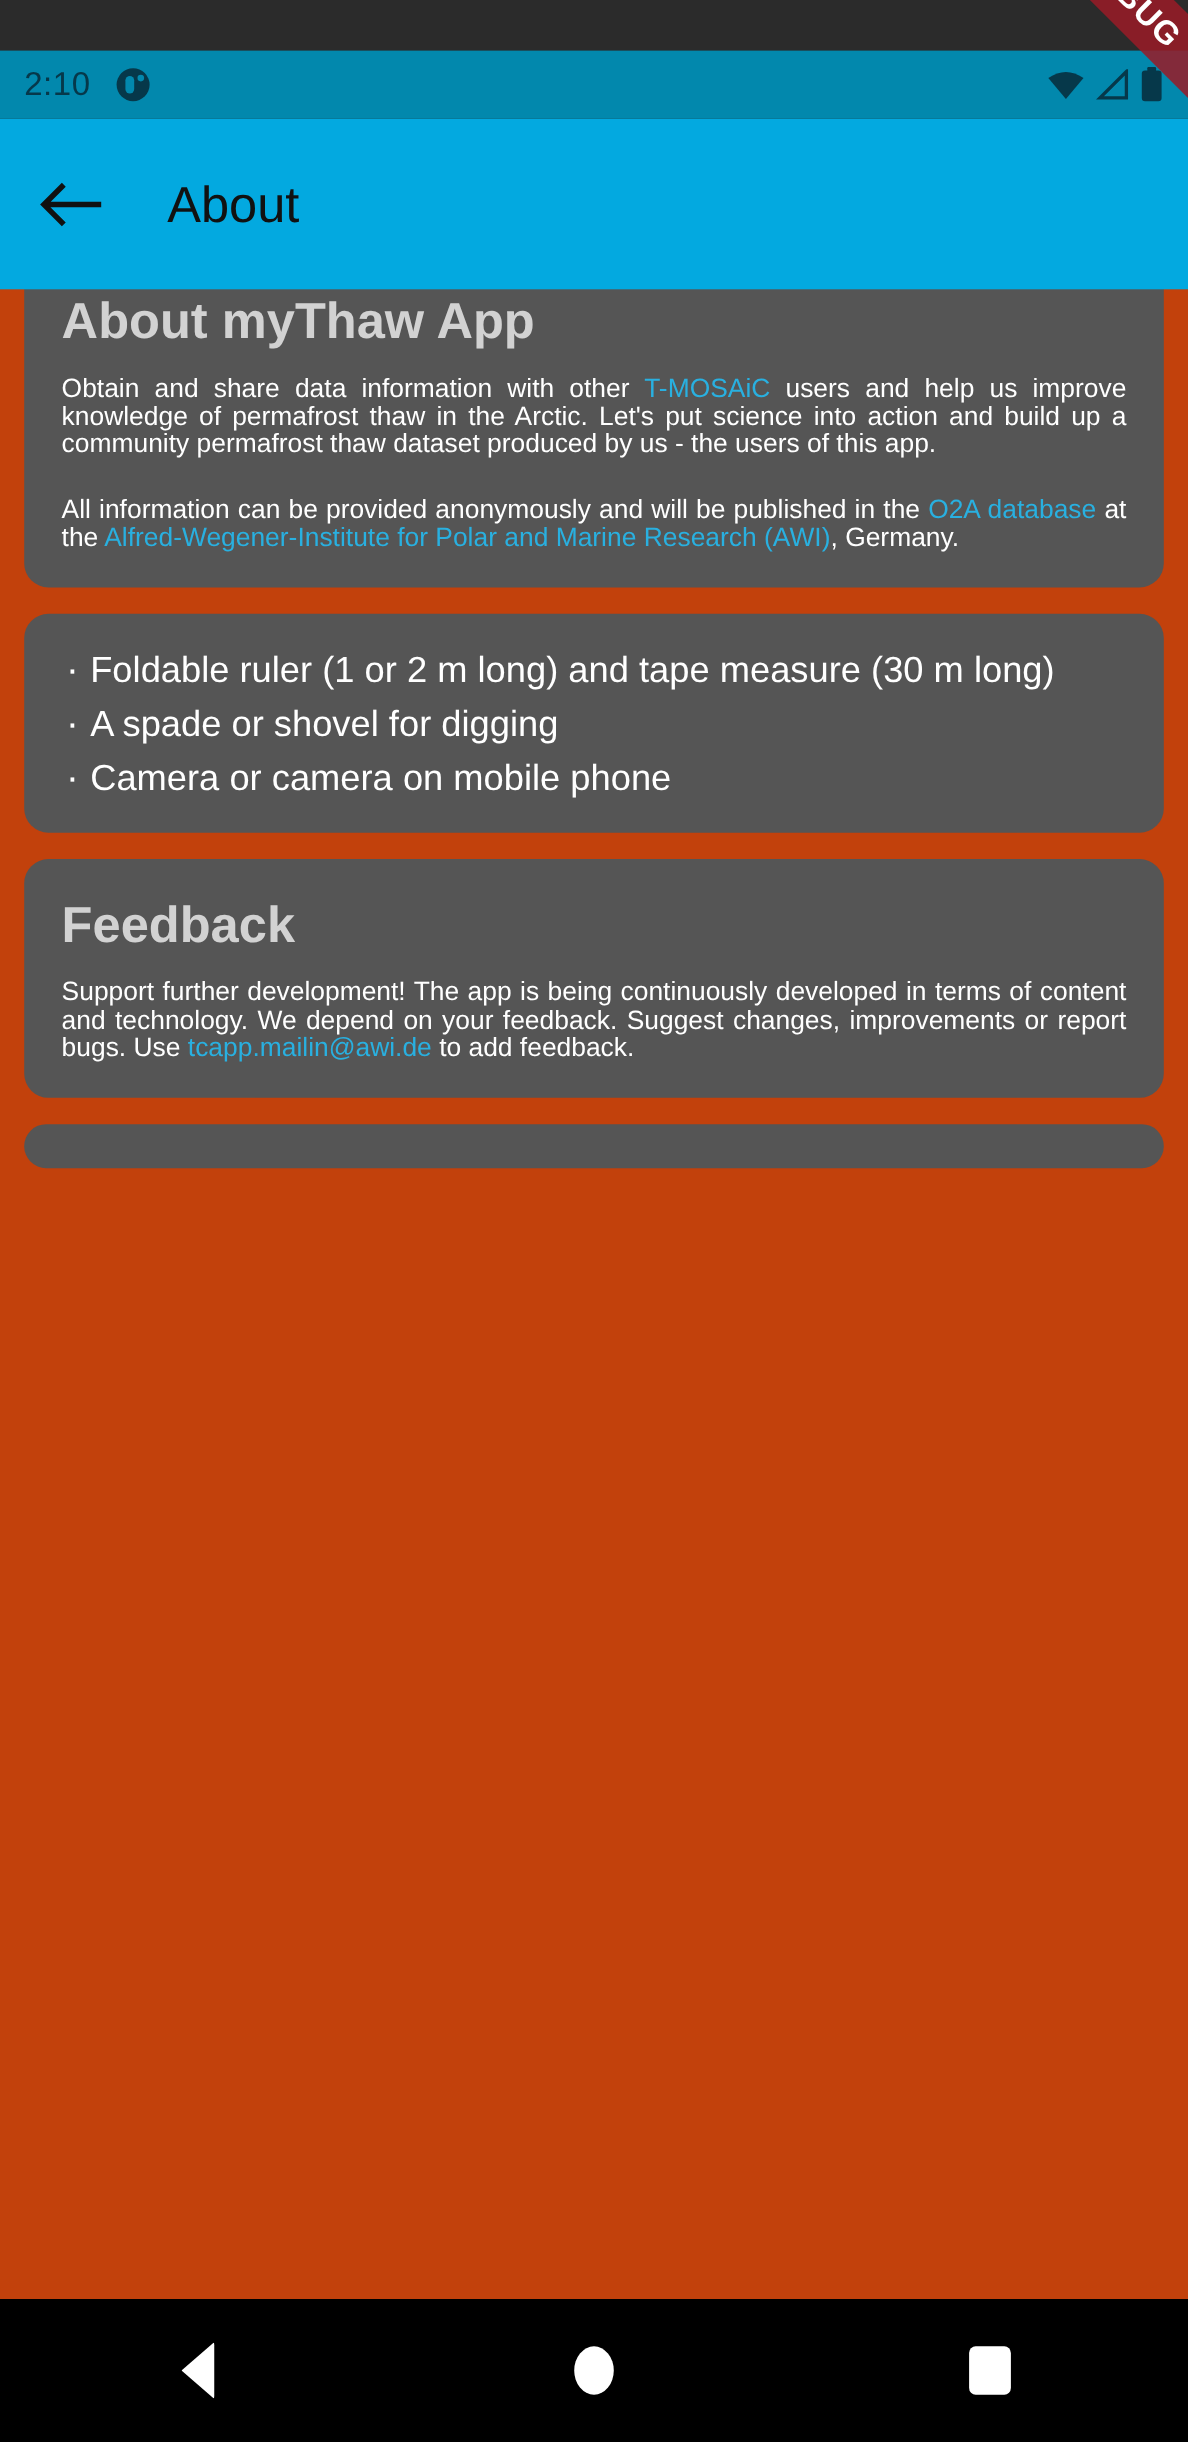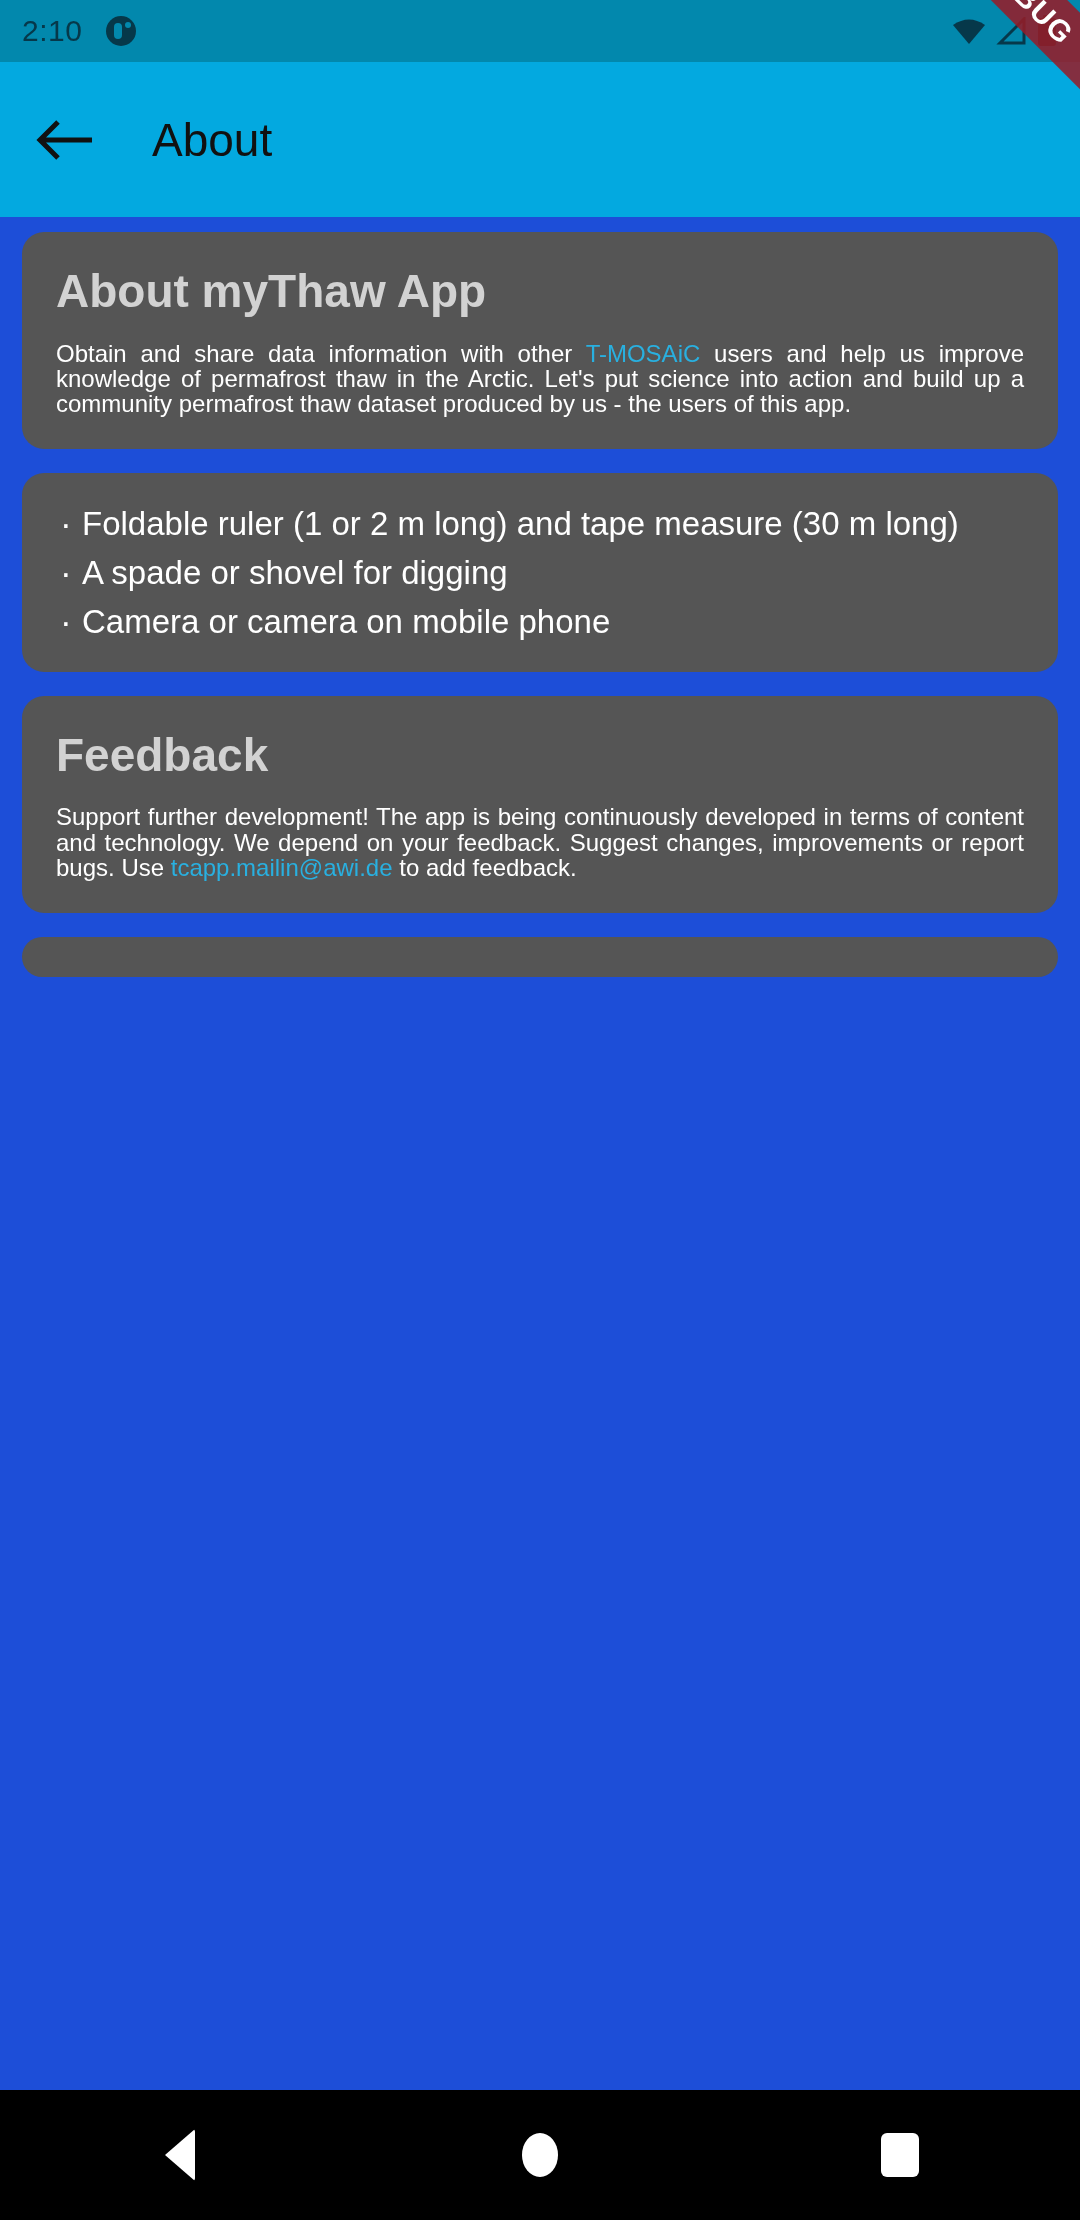--- a/index.html
+++ b/index.html
@@ -12,20 +12,21 @@
   #root { position:relative; width:1080px; height:2220px; overflow:hidden; }
 
   
   .statusbar {
     position:relative;
     height:62px;
     background:#0288ad;
     display:flex; align-items:center;
     padding:0 22px;
     z-index:5;
+    margin-top:46px;
   }
   .sb-time {
     font-size:30px; color:#06384a; letter-spacing:0.5px;
     font-family:"Liberation Sans", sans-serif;
   }
   .sb-appicon {
     width:30px; height:30px; margin-left:24px;
     border-radius:50%; background:#06384a;
     position:relative;
   }
@@ -74,21 +75,21 @@
   .debug-ribbon span {
     color:#fff; font-size:30px; font-weight:bold;
     letter-spacing:1px;
     font-family:"Liberation Sans", sans-serif;
   }
 
   
   .content {
     position:absolute;
     top:217px; left:0; right:0; bottom:0;
-    background:#1d4ed8;
+    background:#c2410c;
     padding:15px 22px 0 22px;
     overflow:hidden;
   }
   .card {
     background:#555555;
     border-radius:22px;
     padding:34px 34px 32px 34px;
     margin-bottom:24px;
   }
   .card-title {
@@ -183,20 +184,21 @@
 
   <div class="debug-ribbon">
     <span>DEBUG</span>
   </div>
 
   <div class="content">
 
     <div class="card">
       <div class="card-title">About myThaw App</div>
       <p class="para"><span>Obtain and share data information with other </span><span class="lnk">T-MOSAiC</span><span> users and help us improve knowledge of permafrost thaw in the Arctic. Let's put science into action and build up a community permafrost thaw dataset produced by us - the users of this app.</span></p>
+      <p class="para"><span>All information can be provided anonymously and will be published in the </span><span class="lnk">O2A database</span><span> at the </span><span class="lnk">Alfred-Wegener-Institute for Polar and Marine Research (AWI)</span><span>, Germany.</span></p>
     </div>
 
     <div class="card">
       <ul class="bullets">
         <li>Foldable ruler (1 or 2 m long) and tape measure (30 m long)</li>
         <li>A spade or shovel for digging</li>
         <li>Camera or camera on mobile phone</li>
       </ul>
     </div>
 

